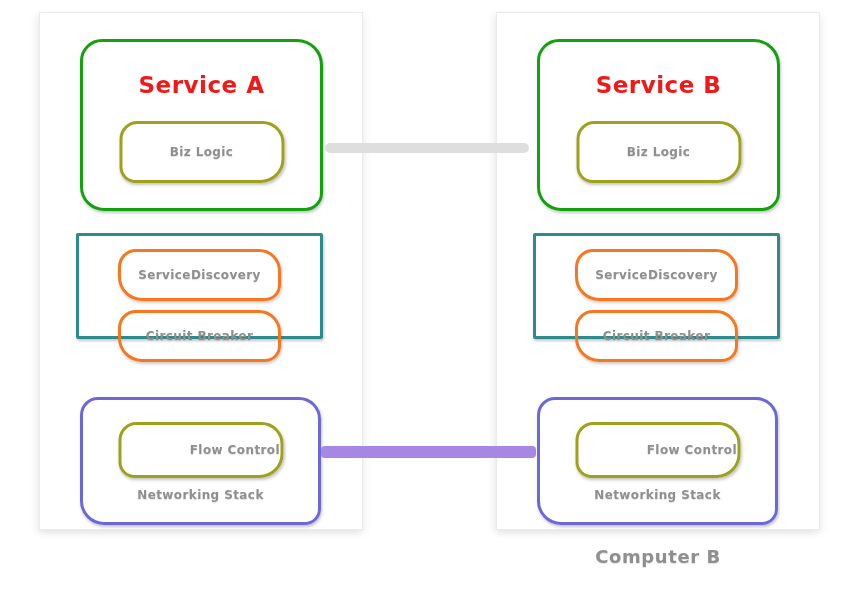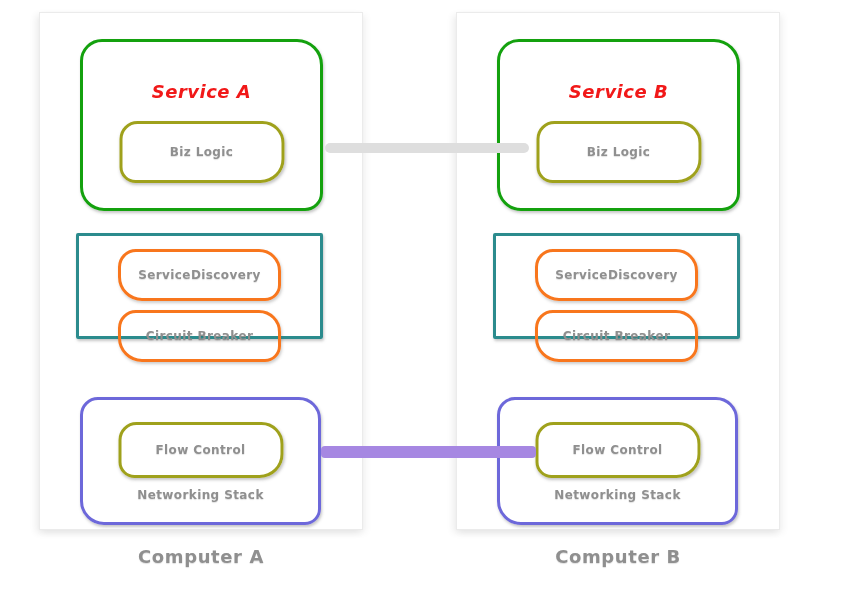--- a/index.html
+++ b/index.html
@@ -13,34 +13,33 @@
   .canvas{position:absolute;left:0;top:0;width:845px;height:592px;}
 
   .computer-container{
     position:absolute;top:12px;width:324px;height:518px;
     background:#ffffff;
     border:1px solid var(--container-border);
     box-shadow:-3px 3px 7px rgba(0,0,0,0.07), 3px 3px 7px rgba(0,0,0,0.05);
     box-sizing:border-box;
   }
   .pos-a{left:39px;}
-  .pos-b{left:456px;}
+  .pos-b{left:496px;}
 
   .sketch{box-sizing:border-box;box-shadow:1px 2px 3px rgba(90,90,90,0.35);}
 
   .service-box{
     position:absolute;left:40px;top:26px;width:243px;height:172px;
     border:3px solid var(--service-border);
     border-radius:22px 26px 18px 24px;
   }
   .service-title{
-    margin-top:39px;text-align:center;
-    color:var(--title-text);font-weight:bold;font-size:18px;
+    margin-top:30px;text-align:center;
+    color:var(--title-text);font-weight:bold;font-size:23px;
     letter-spacing:0.5px;
-    font-style:italic;
   }
   .inner-component{
     position:absolute;left:50%;transform:translateX(-50%);
     border:3px solid var(--inner-border);
     border-radius:18px 22px 24px 16px;
     display:flex;align-items:center;justify-content:center;
   }
   .biz-box{top:79px;width:165px;height:62px;}
 
   .label-text{
@@ -62,21 +61,21 @@
     border-radius:18px 22px 16px 24px;
     display:flex;align-items:center;justify-content:center;
     box-sizing:border-box;box-shadow:1px 2px 3px rgba(90,90,90,0.3);
   }
 
   .network-box{
     position:absolute;left:40px;top:384px;width:241px;height:128px;
     border:3px solid var(--network-border);
     border-radius:18px 22px 16px 24px;
   }
-  .flow-box{top:22px;width:165px;height:56px;}
+  .flow-box{top:22px;width:165px;height:56px;justify-content:flex-end;}
   .network-stack-label{
     position:absolute;left:0;top:88px;width:100%;text-align:center;
   }
 
   .computer-caption{
     position:absolute;top:546px;width:324px;text-align:center;
     color:var(--label-text);font-weight:bold;font-size:18px;
     letter-spacing:0.6px;text-shadow:0 1px 1px rgba(0,0,0,0.12);
   }
 
@@ -112,21 +111,20 @@
       </div>
     </div>
 
     <div class="network-box sketch">
       <div class="inner-component flow-box sketch">
         <span class="label-text">Flow Control</span>
       </div>
       <div class="network-stack-label label-text">Networking Stack</div>
     </div>
   </div>
-  <div class="computer-caption pos-a">Computer A</div>
 
   <div class="computer-container pos-b">
     <div class="service-box sketch">
       <div class="service-title">Service B</div>
       <div class="inner-component biz-box sketch">
         <span class="label-text">Biz Logic</span>
       </div>
     </div>
 
     <div class="middleware-box sketch">

